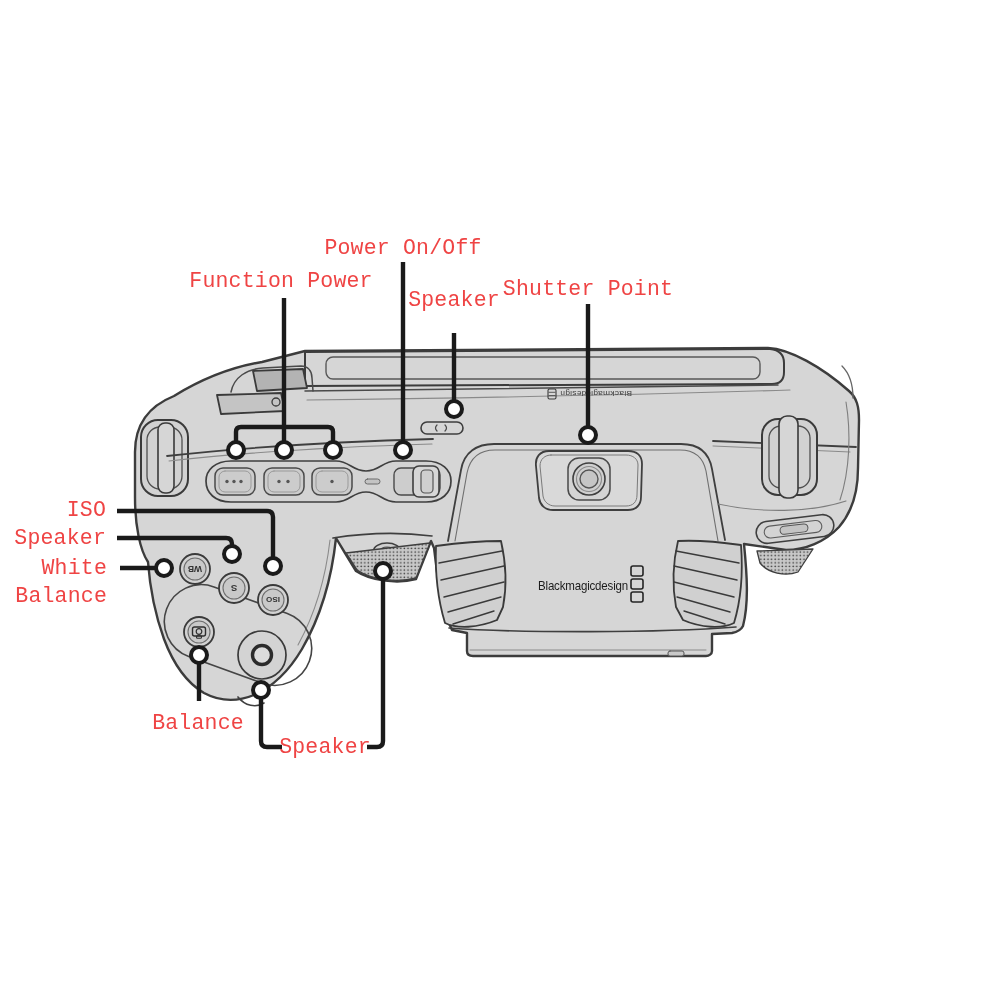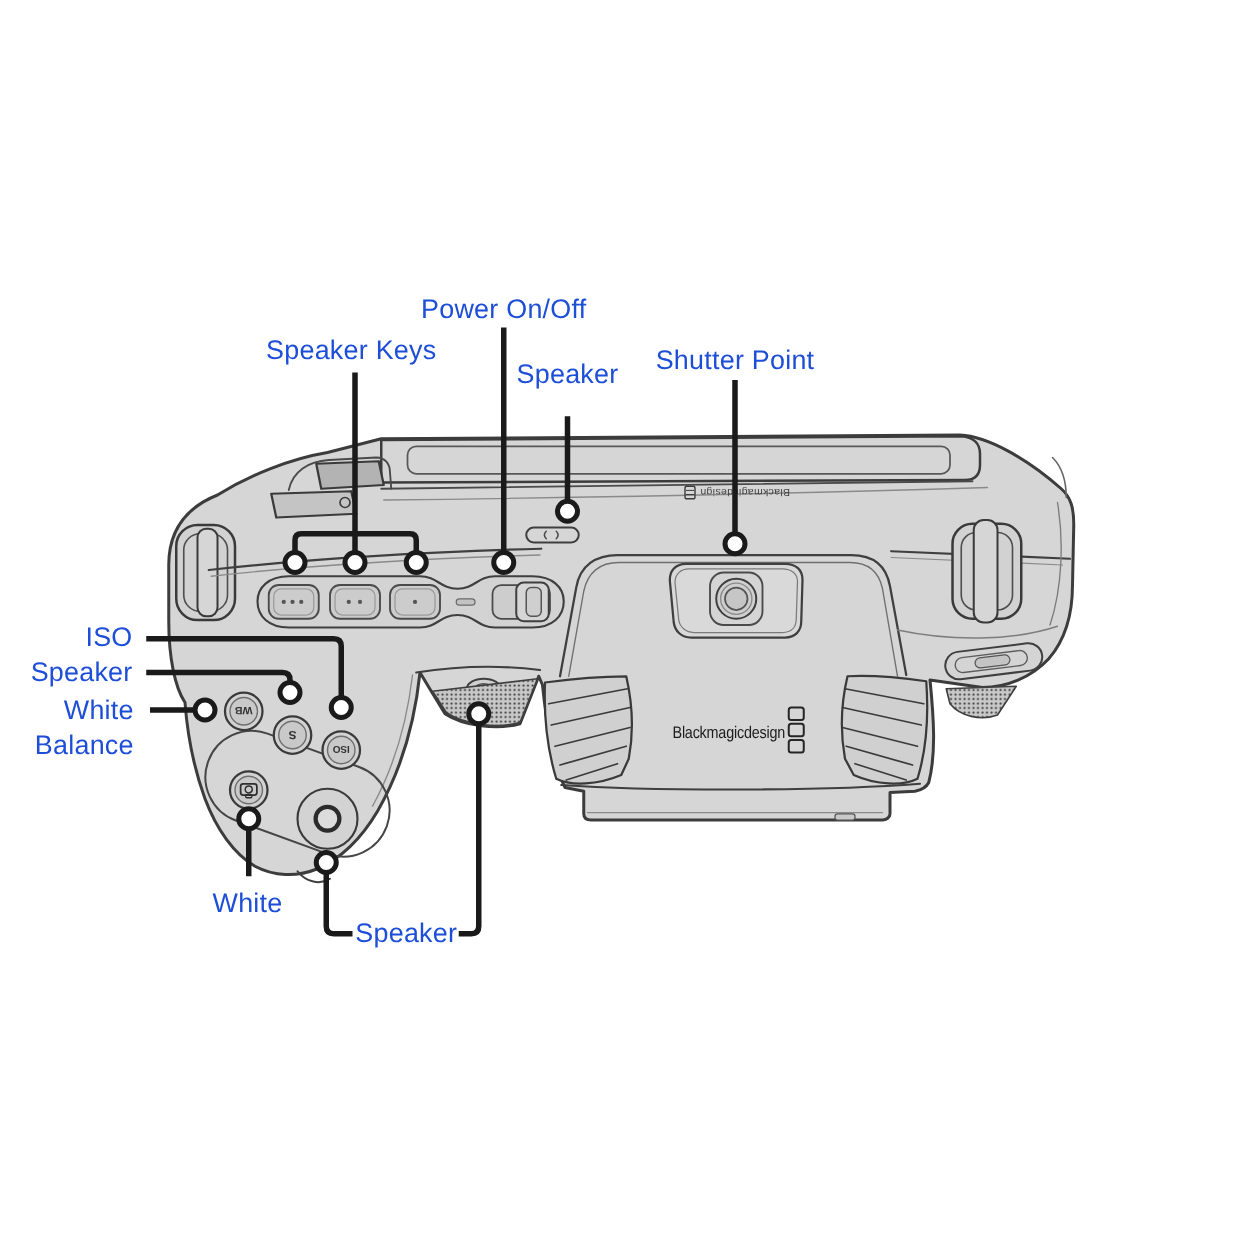--- a/index.html
+++ b/index.html
@@ -1,20 +1,20 @@
 <!DOCTYPE html>
 <html><head>
 <meta charset="utf-8">
 <style>
   html,body{margin:0;padding:0;background:#ffffff;}
   .stage{position:relative;width:1000px;height:1000px;background:#ffffff;overflow:hidden;
          font-family:"Liberation Sans","DejaVu Sans",sans-serif;}
   .stage svg{position:absolute;left:0;top:0;}
-  .callout{position:absolute;font-size:21.5px;color:#1d4ed8;white-space:nowrap;
-           letter-spacing:.2px;}
+  .callout{position:absolute;font-size:21.5px;color:#ef4444;white-space:nowrap;
+           letter-spacing:.2px;font-family:Liberation Mono, monospace;}
   .callout.centered{transform:translate(-50%,-50%);}
   .callout.right-aligned{transform:translateY(-50%);text-align:right;}
   .callout.wrap{white-space:normal;width:110px;line-height:28px;}
 </style>
 </head>
 <body>
 
 <div class="stage">
 
 <svg viewBox="0 0 1000 1000" width="1000" height="1000">
@@ -235,22 +235,22 @@
       <circle cx="232" cy="554" r="8"></circle>
       <circle cx="164" cy="568" r="8"></circle>
       <circle cx="199" cy="655" r="8"></circle>
       <circle cx="261" cy="690" r="8"></circle>
       <circle cx="383" cy="571" r="8"></circle>
     </g>
   </g>
 </svg>
 
 <div class="callout centered" style="left:403px;top:248px">Power On/Off</div>
-<div class="callout centered" style="left:281px;top:281px">Speaker Keys</div>
+<div class="callout centered" style="left:281px;top:281px">Function Power</div>
 <div class="callout centered" style="left:454px;top:300px">Speaker</div>
 <div class="callout centered" style="left:588px;top:289px">Shutter Point</div>
 <div class="callout right-aligned" style="right:894px;top:510px">ISO</div>
 <div class="callout right-aligned" style="right:894px;top:538px">Speaker</div>
 <div class="callout right-aligned wrap" style="right:893px;top:582px">White Balance</div>
-<div class="callout centered" style="left:198px;top:723px">White</div>
+<div class="callout centered" style="left:198px;top:723px">Balance</div>
 <div class="callout centered" style="left:325px;top:747px">Speaker</div>
 
 </div>
 
 </body></html>

